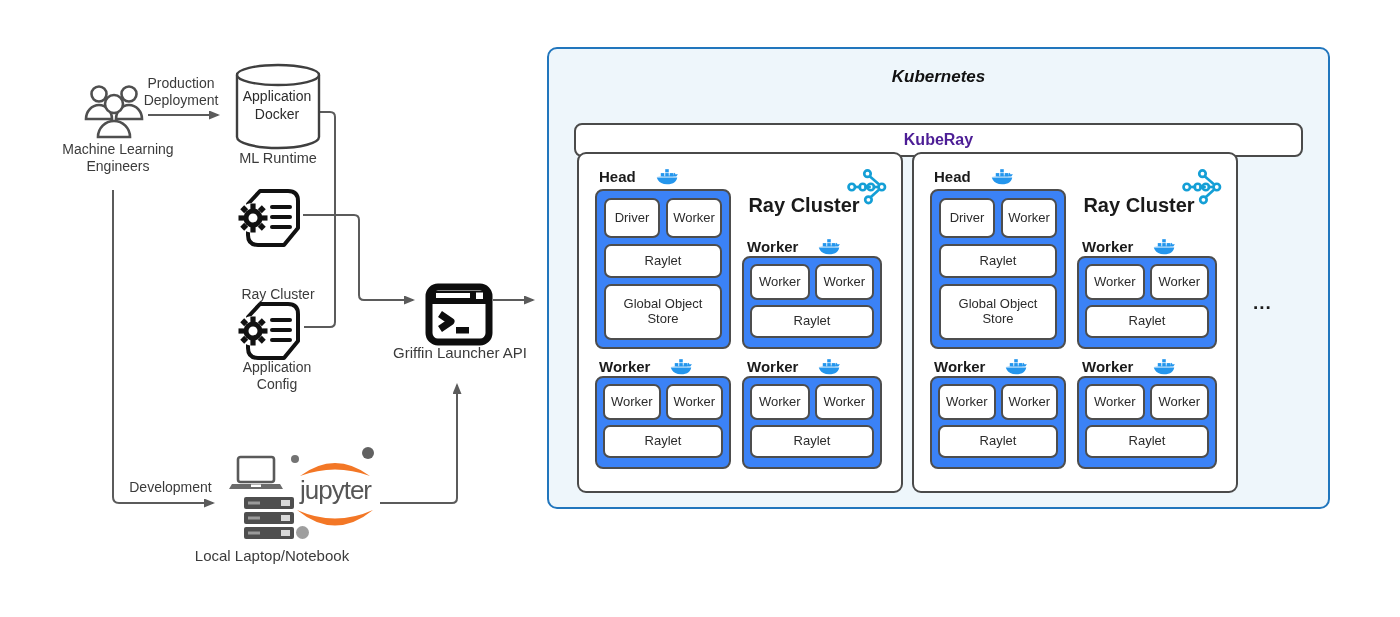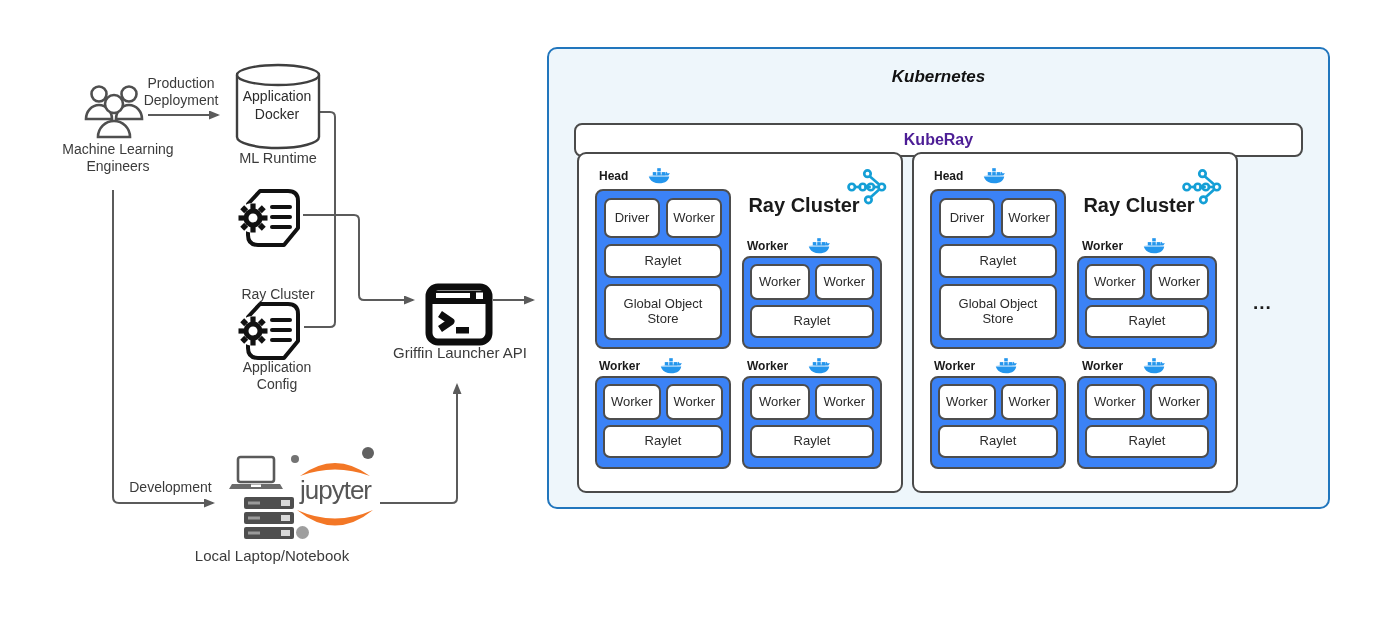--- a/index.html
+++ b/index.html
@@ -18,21 +18,21 @@
            border:2px solid #4a4a4a;border-radius:8px;display:flex;align-items:center;
            justify-content:center;font-size:16px;font-weight:bold;color:#4c1d95;margin-top:21px;}
   .ellipsis{position:absolute;left:704px;top:243px;font-size:19px;font-weight:900;
             letter-spacing:1px;color:#1a1a1a;}
 
   
   .cluster{position:absolute;top:103px;width:322px;height:337px;background:#fff;
            border:2px solid #4a4a4a;border-radius:9px;}
   .cluster.c0{left:28px;} .cluster.c1{left:363px;}
   .grp-label{position:absolute;display:flex;align-items:center;gap:20px;
-             font-size:12px;font-weight:bold;color:#1a1a1a;}
+             font-size:15px;font-weight:bold;color:#1a1a1a;}
   .ray-title{position:absolute;left:160px;top:40px;width:130px;text-align:center;
              font-size:20px;font-weight:bold;color:#1a1a1a;}
   .group{position:absolute;background:#3b82f6;border:2px solid #4d4d4d;border-radius:8px;
          padding:7px;display:flex;flex-direction:column;gap:6px;box-sizing:border-box;}
   .g-head{left:16px;top:35px;width:136px;height:160px;}
   .g-w1{left:163px;top:102px;width:140px;height:93px;padding:6px;gap:5px;}
   .g-w2{left:16px;top:222px;width:136px;height:93px;padding:6px;gap:5px;}
   .g-w3{left:163px;top:222px;width:140px;height:93px;padding:6px;gap:5px;}
   .row{display:flex;gap:6px;}
   .g-w1 .row,.g-w2 .row,.g-w3 .row{gap:5px;}

